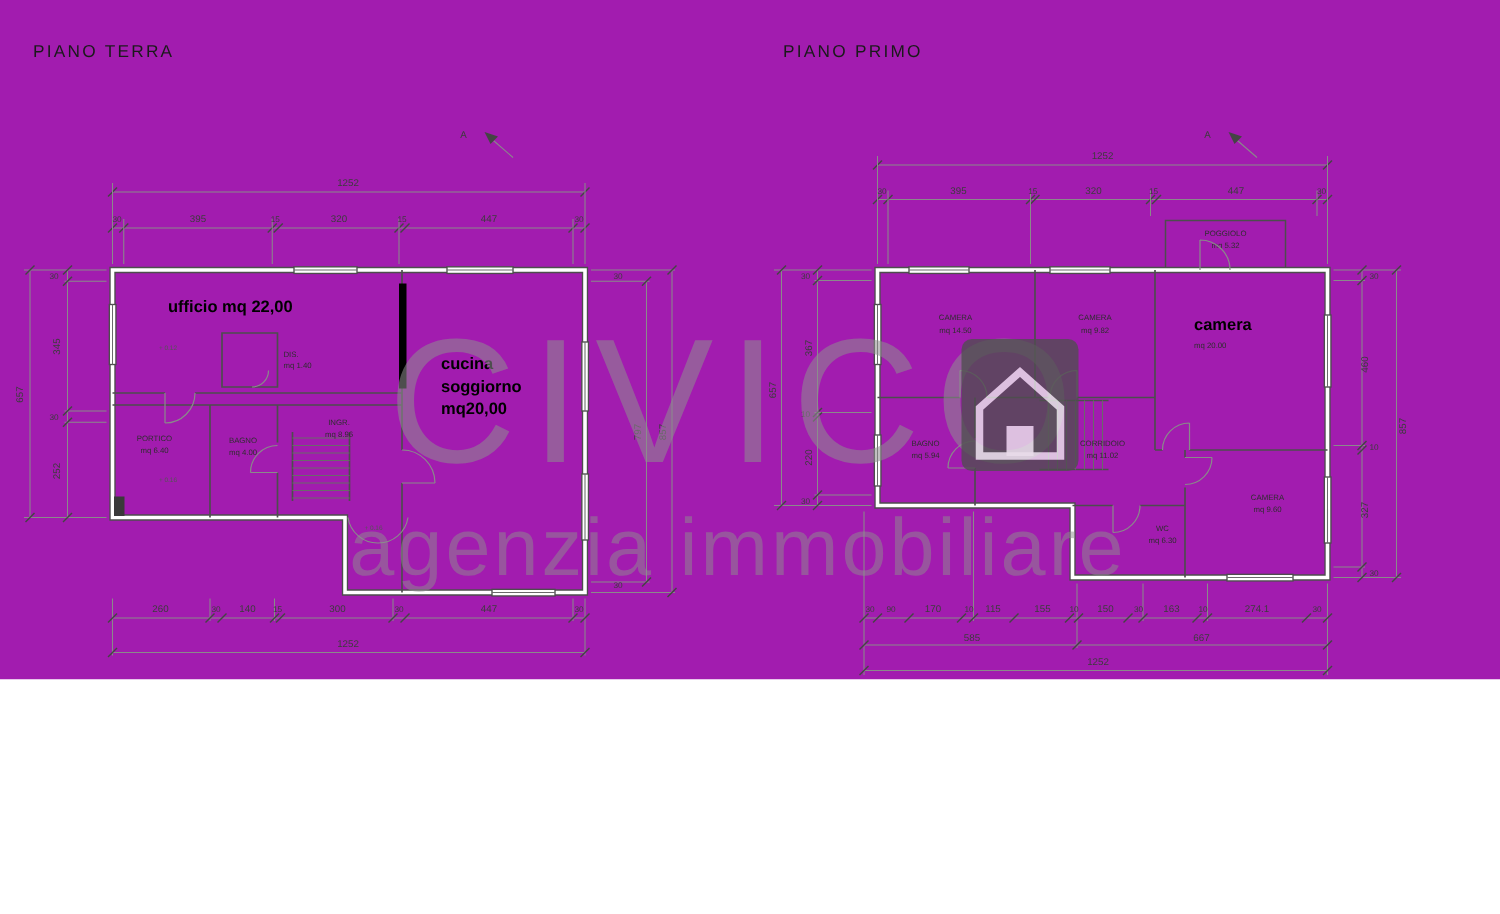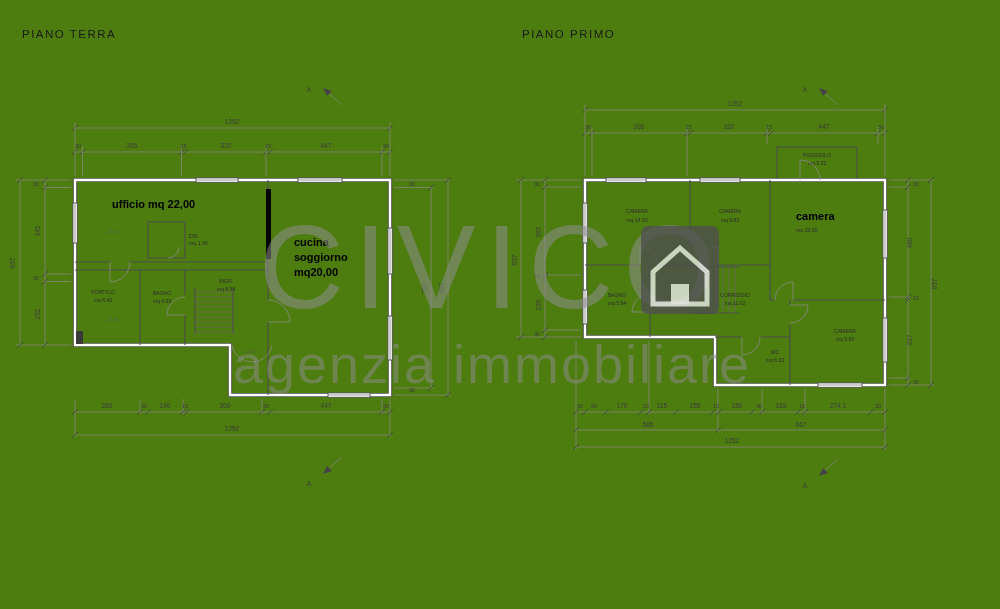--- a/index.html
+++ b/index.html
@@ -1,16 +1,16 @@
 <!DOCTYPE html>
 <html><head>
 <meta charset="utf-8">
 <style>
   html,body{margin:0;padding:0;background:#fff;}
-  #canvas{position:relative;width:1000px;height:609px;background:#4d7c0f;overflow:hidden;}
+  #canvas{position:relative;width:1000px;height:453px;background:#a21caf;overflow:hidden;}
   svg{display:block;}
   text{font-family:"Liberation Sans",sans-serif;}
   .title{font-size:11.5px;fill:#1a1a1a;letter-spacing:1.5px;}
   .dim{font-size:6.5px;fill:#3c3c3c;text-anchor:middle;}
   .dimsm{font-size:5.5px;fill:#3c3c3c;text-anchor:middle;}
   .room{font-size:5.2px;fill:#2e2e2e;text-anchor:middle;}
   .rooml{font-size:5.2px;fill:#2e2e2e;text-anchor:start;}
   .roomb{font-size:11px;font-weight:bold;fill:#000;text-anchor:start;}
   .lvl{font-size:4.3px;fill:#555;text-anchor:middle;}
   .wo{stroke:#4d4d4d;stroke-width:4.2;fill:none;}

